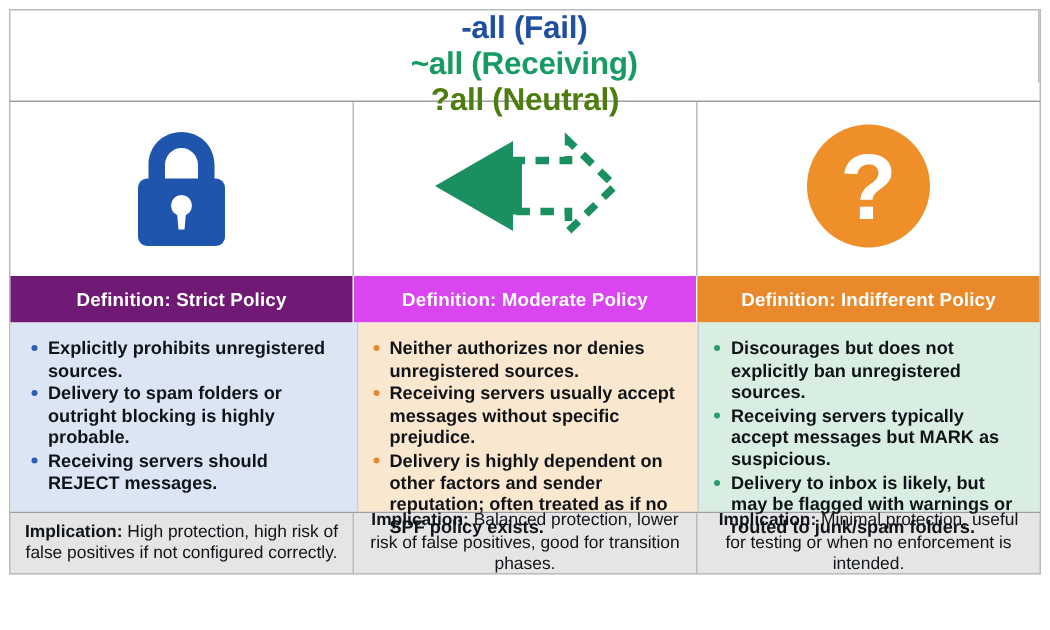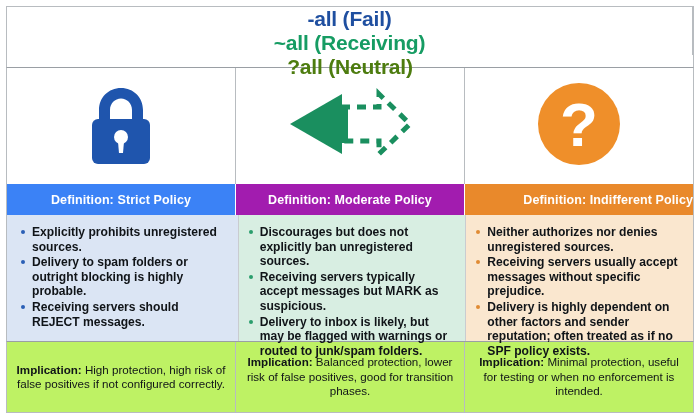--- a/index.html
+++ b/index.html
@@ -87,23 +87,23 @@
     box-sizing: border-box;
     border-right: 1px solid #ffffff;
   }
   .def-cell:last-child { border-right: none; }
   .def-label {
     color: #ffffff;
     font-size: 12.5px;
     font-weight: bold;
     letter-spacing: 0.1px;
   }
-  .bg-fail    { background: #3b82f6; }
-  .bg-soft    { background: #a21caf; text-align: center; }
-  .bg-neutral { background: #e9892b; justify-content: flex-end; }
+  .bg-fail    { background: #701a75; }
+  .bg-soft    { background: #d946ef; text-align: center; }
+  .bg-neutral { background: #e9892b; }
 
   
   .bullets-row {
     display: flex;
     height: 126px;
     box-sizing: border-box;
     border-left: 1px solid #b8bcc0;
     border-right: 1px solid #b8bcc0;
   }
   .bullets-cell {
@@ -140,22 +140,22 @@
     height: 4px;
     border-radius: 50%;
   }
   .panel-fail    ul.bullet-list li::before { background: #2a5fb5; }
   .panel-soft    ul.bullet-list li::before { background: #2a9d6c; }
   .panel-neutral ul.bullet-list li::before { background: #e08b33; }
 
   
   .imp-row {
     display: flex;
-    height: 72px;
-    background: #bef264;
+    height: 42px;
+    background: #e5e5e5;
     box-sizing: border-box;
     border: 1px solid #b8bcc0;
     border-top: 1px solid #9a9fa4;
   }
   .imp-cell {
     flex: 1 1 0;
     display: flex;
     align-items: center;
     justify-content: center;
     text-align: center;
@@ -231,34 +231,34 @@
   </div>
 
   <div class="bullets-row">
     <div class="bullets-cell panel-fail">
       <ul class="bullet-list">
         <li>Explicitly prohibits unregistered sources.</li>
         <li>Delivery to spam folders or outright blocking is highly probable.</li>
         <li>Receiving servers should REJECT messages.</li>
       </ul>
     </div>
+    <div class="bullets-cell panel-neutral">
+      <ul class="bullet-list">
+        <li>Neither authorizes nor denies unregistered sources.</li>
+        <li>Receiving servers usually accept messages without specific prejudice.</li>
+        <li>Delivery is highly dependent on other factors and sender reputation; often treated as if no SPF policy exists.</li>
+      </ul>
+    </div>
     <div class="bullets-cell panel-soft">
       <ul class="bullet-list">
         <li>Discourages but does not explicitly ban unregistered sources.</li>
         <li>Receiving servers typically accept messages but MARK as suspicious.</li>
         <li>Delivery to inbox is likely, but may be flagged with warnings or routed to junk/spam folders.</li>
       </ul>
     </div>
-    <div class="bullets-cell panel-neutral">
-      <ul class="bullet-list">
-        <li>Neither authorizes nor denies unregistered sources.</li>
-        <li>Receiving servers usually accept messages without specific prejudice.</li>
-        <li>Delivery is highly dependent on other factors and sender reputation; often treated as if no SPF policy exists.</li>
-      </ul>
-    </div>
   </div>
 
   <div class="imp-row">
     <div class="imp-cell">
       <div class="imp-text">
         <b>Implication:</b><span> High protection, high risk of false positives if not configured correctly.</span>
       </div>
     </div>
     <div class="imp-cell">
       <div class="imp-text">

